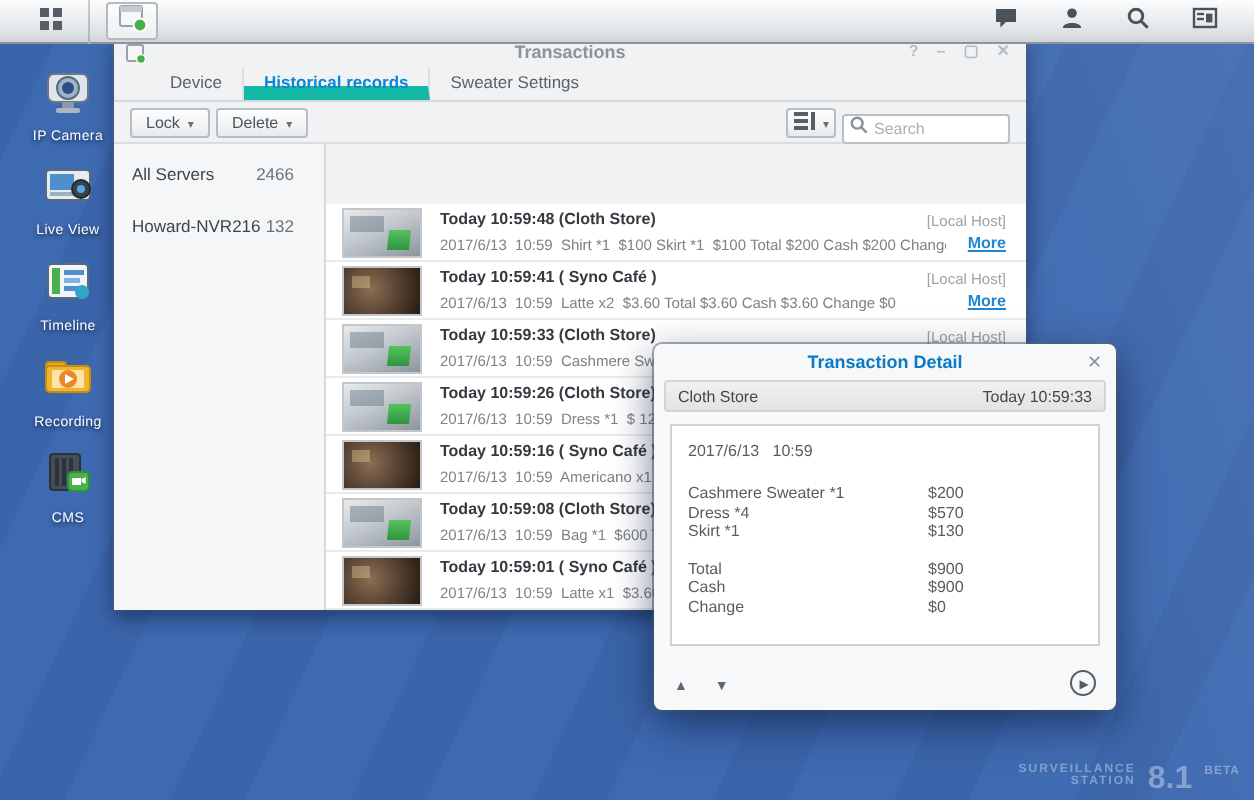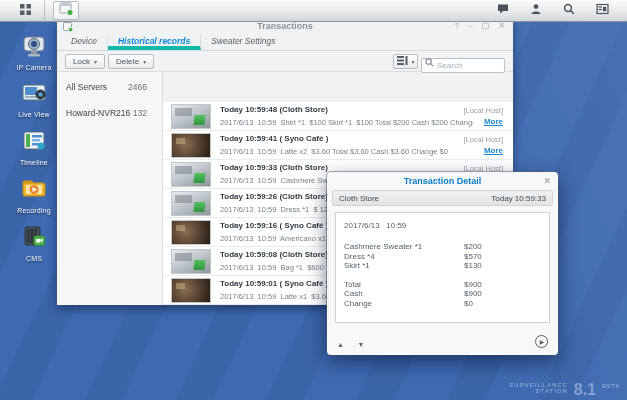--- a/index.html
+++ b/index.html
@@ -39,24 +39,24 @@
   
   .win { position:absolute; left:57px; top:18px; width:456px; height:287px; z-index:10;
     background:#f0f2f3; border-radius:3px 3px 2px 2px;
     box-shadow:0 4px 10px rgba(4,18,50,.5), 0 0 0 1px rgba(105,115,130,.45); }
   .win-title { position:relative; height:16px; line-height:16px; text-align:center;
     font-size:9px; font-weight:bold; color:#8b939b; }
   .win-ico { position:absolute; left:6px; top:3px; }
   .win-controls { position:absolute; right:8px; top:0; height:16px; display:flex; gap:9px; align-items:center; }
   .win-controls span { font-size:8px; color:#b6bcc2; cursor:pointer; line-height:16px; }
 
-  .tabs { position:relative; height:17px; border-bottom:1px solid #d6d9db; display:flex; padding-left:4px;font-style:italic; }
+  .tabs { position:relative; height:17px; border-bottom:1px solid #d6d9db; display:flex; padding-left:18px; }
   .tab { padding:0 10px; font-size:8.5px; line-height:15px; color:#5a6269; cursor:pointer; }
   .tab:not(:last-child) { border-right:1px solid #dcdfe1; }
-  .tab.active { color:#0c87d8; font-weight:bold; border-bottom:4px solid #14b8a6; }
+  .tab.active { color:#0c87d8; font-weight:bold; border-bottom:7px solid #14b8a6; }
 
   .toolbar { position:relative; height:21px; border-bottom:1px solid #dadcde; }
   .btn { position:absolute; top:3px; height:15px; display:inline-flex; align-items:center; gap:4px;
     font-size:8px; color:#4d555c; padding:0 7px; background:linear-gradient(#fefefe,#e8ebee);
     border:1px solid #b7bdc3; border-radius:2px; cursor:pointer; }
   .btn .caret { font-size:6px; color:#6a7076; }
   .btn-lock { left:8px; } .btn-delete { left:51px; }
   .view-btn { left:336px; width:25px; justify-content:center; padding:0 3px; }
   .search-wrap { position:absolute; right:8px; top:3px; width:84px; height:15px; }
   .search-wrap svg { position:absolute; left:4px; top:3.5px; }

